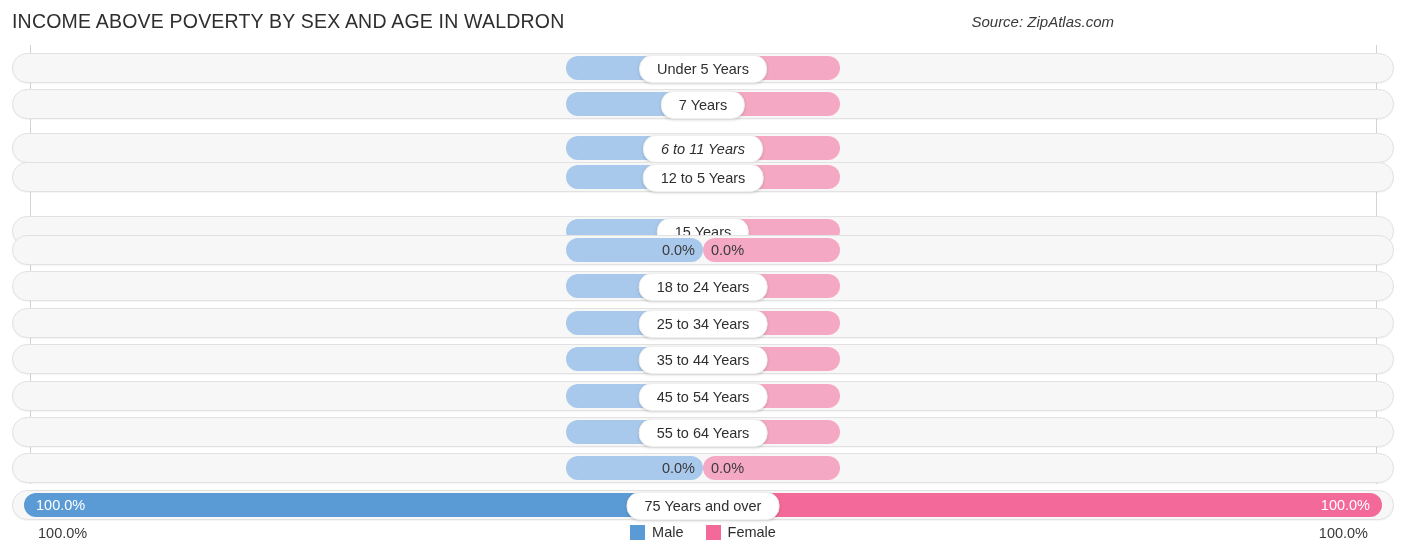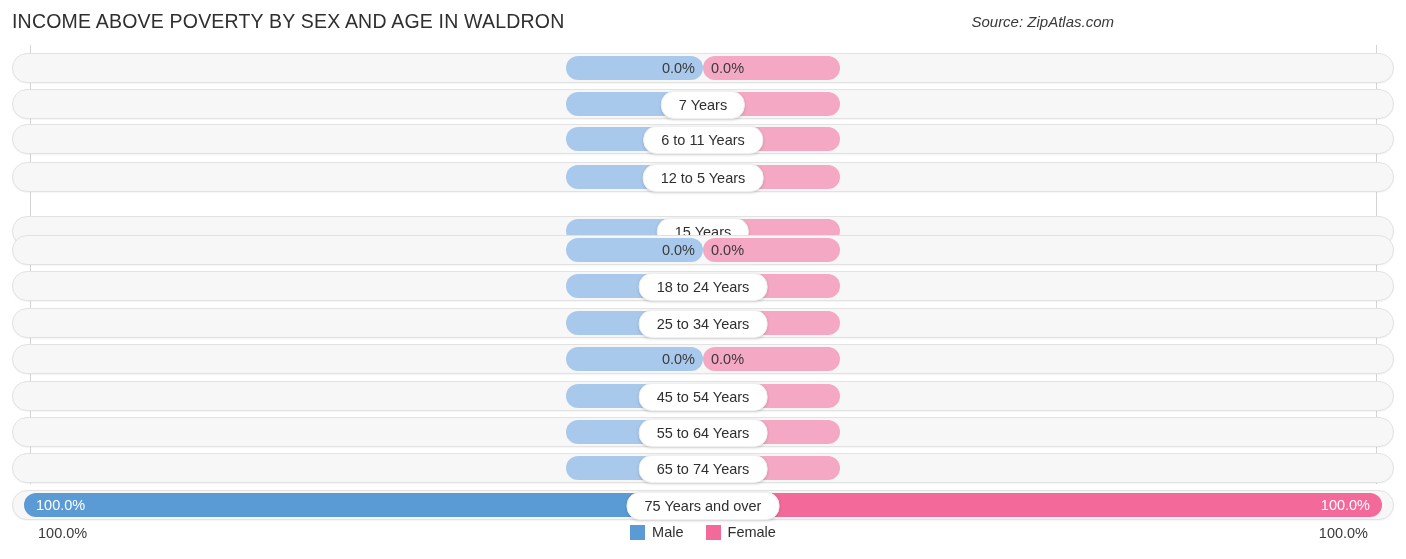--- a/index.html
+++ b/index.html
@@ -193,30 +193,31 @@
 <div id="plot">
   <div class="gridline" id="gridline-left"></div>
   <div class="gridline" id="gridline-right"></div>
 
 <div class="row" style="top: 8px;">
       <div class="track"></div>
       <div class="bar bar-male" style="width: 137px;"></div>
       <div class="bar bar-female" style="width: 137px;"></div>
       <div class="value-out male">0.0%</div>
       <div class="value-out female">0.0%</div>
+      <div class="pill">Under 5 Years</div>
     </div>
     <div class="row" style="top: 44.4px;">
       <div class="track"></div>
       <div class="bar bar-male" style="width: 137px;"></div>
       <div class="bar bar-female" style="width: 137px;"></div>
       <div class="value-out male">0.0%</div>
       <div class="value-out female">0.0%</div>
       <div class="pill">7 Years</div>
     </div>
-    <div class="row" style="top: 79px;">
+    <div class="row" style="top: 88px; font-style: italic;">
       <div class="track"></div>
       <div class="bar bar-male" style="width: 137px;"></div>
       <div class="bar bar-female" style="width: 137px;"></div>
       <div class="value-out male">0.0%</div>
       <div class="value-out female">0.0%</div>
       <div class="pill">6 to 11 Years</div>
     </div>
     <div class="row" style="top: 117.2px;">
       <div class="track"></div>
       <div class="bar bar-male" style="width: 137px;"></div>
@@ -255,20 +256,21 @@
       <div class="value-out male">0.0%</div>
       <div class="value-out female">0.0%</div>
       <div class="pill">25 to 34 Years</div>
     </div>
     <div class="row" style="top: 299.2px;">
       <div class="track"></div>
       <div class="bar bar-male" style="width: 137px;"></div>
       <div class="bar bar-female" style="width: 137px;"></div>
       <div class="value-out male">0.0%</div>
       <div class="value-out female">0.0%</div>
+      <div class="pill">35 to 44 Years</div>
     </div>
     <div class="row" style="top: 335.6px;">
       <div class="track"></div>
       <div class="bar bar-male" style="width: 137px;"></div>
       <div class="bar bar-female" style="width: 137px;"></div>
       <div class="value-out male">0.0%</div>
       <div class="value-out female">0.0%</div>
       <div class="pill">45 to 54 Years</div>
     </div>
     <div class="row" style="top: 372px;">
@@ -278,21 +280,20 @@
       <div class="value-out male">0.0%</div>
       <div class="value-out female">0.0%</div>
       <div class="pill">55 to 64 Years</div>
     </div>
     <div class="row" style="top: 408.4px;">
       <div class="track"></div>
       <div class="bar bar-male" style="width: 137px;"></div>
       <div class="bar bar-female" style="width: 137px;"></div>
       <div class="value-out male">0.0%</div>
       <div class="value-out female">0.0%</div>
-      <div class="pill">65 to 74 Years</div>
     </div>
     <div class="row" style="top: 444.8px;">
       <div class="track"></div>
       <div class="bar bar-male full" style="width: 679px;">
         <span class="bar-inner-value">100.0%</span>
       </div>
       <div class="bar bar-female full" style="width: 679px;">
         <span class="bar-inner-value">100.0%</span>
       </div>
       <div class="pill">75 Years and over</div>

